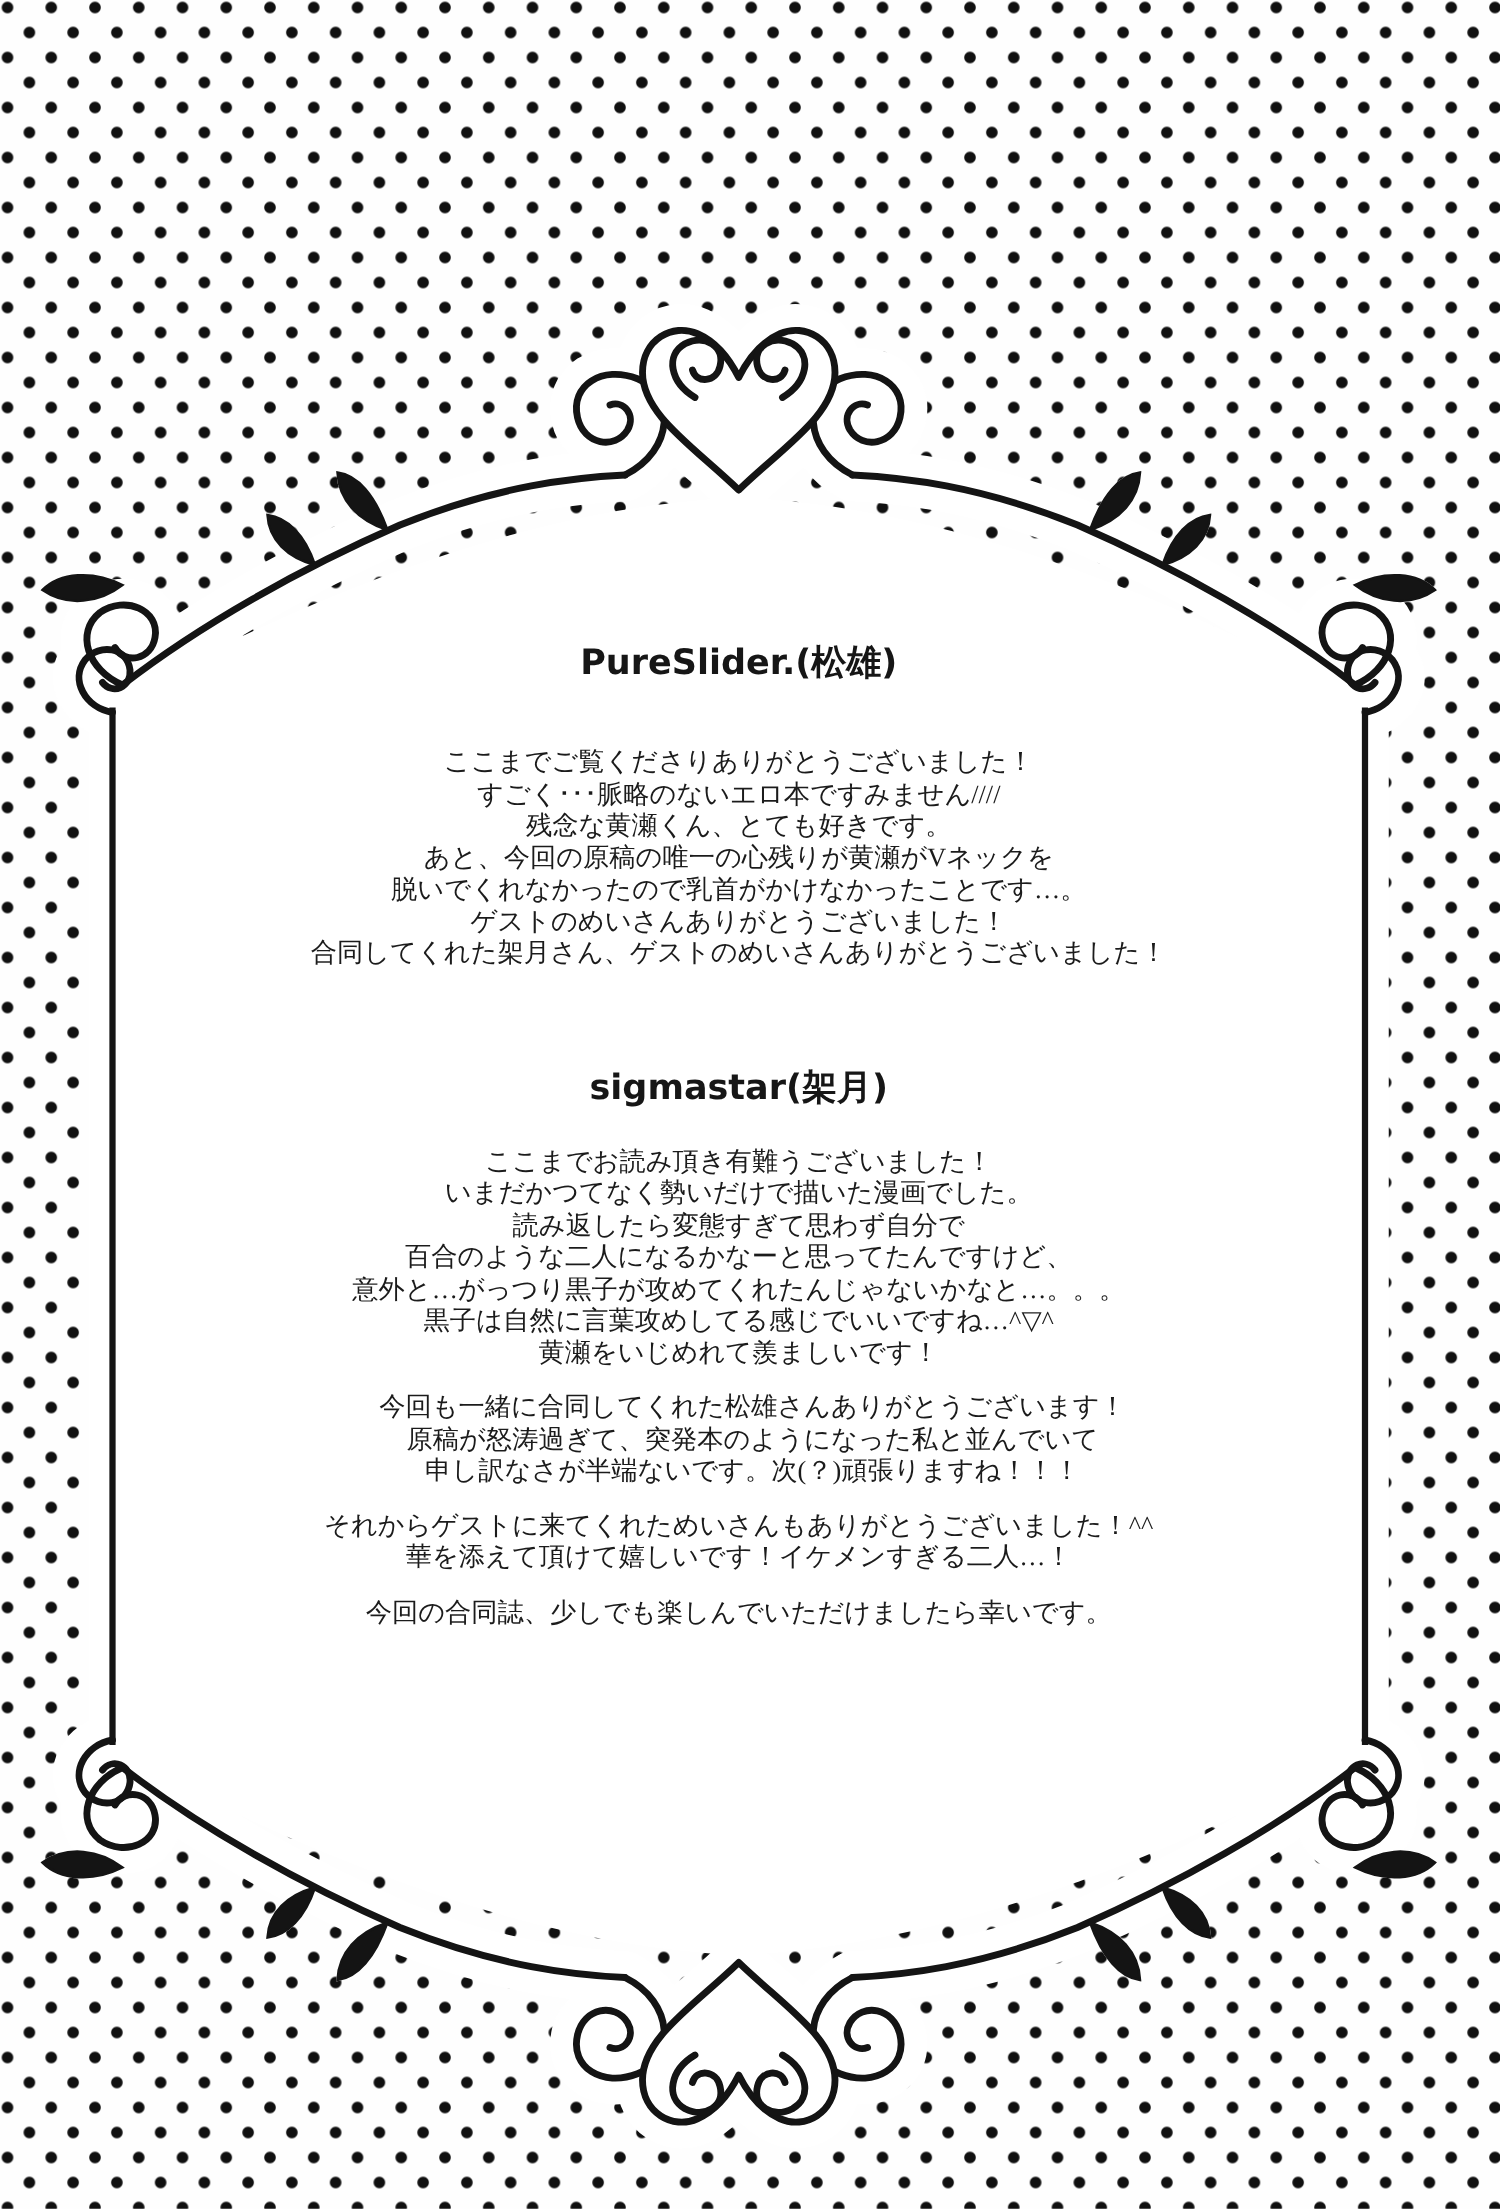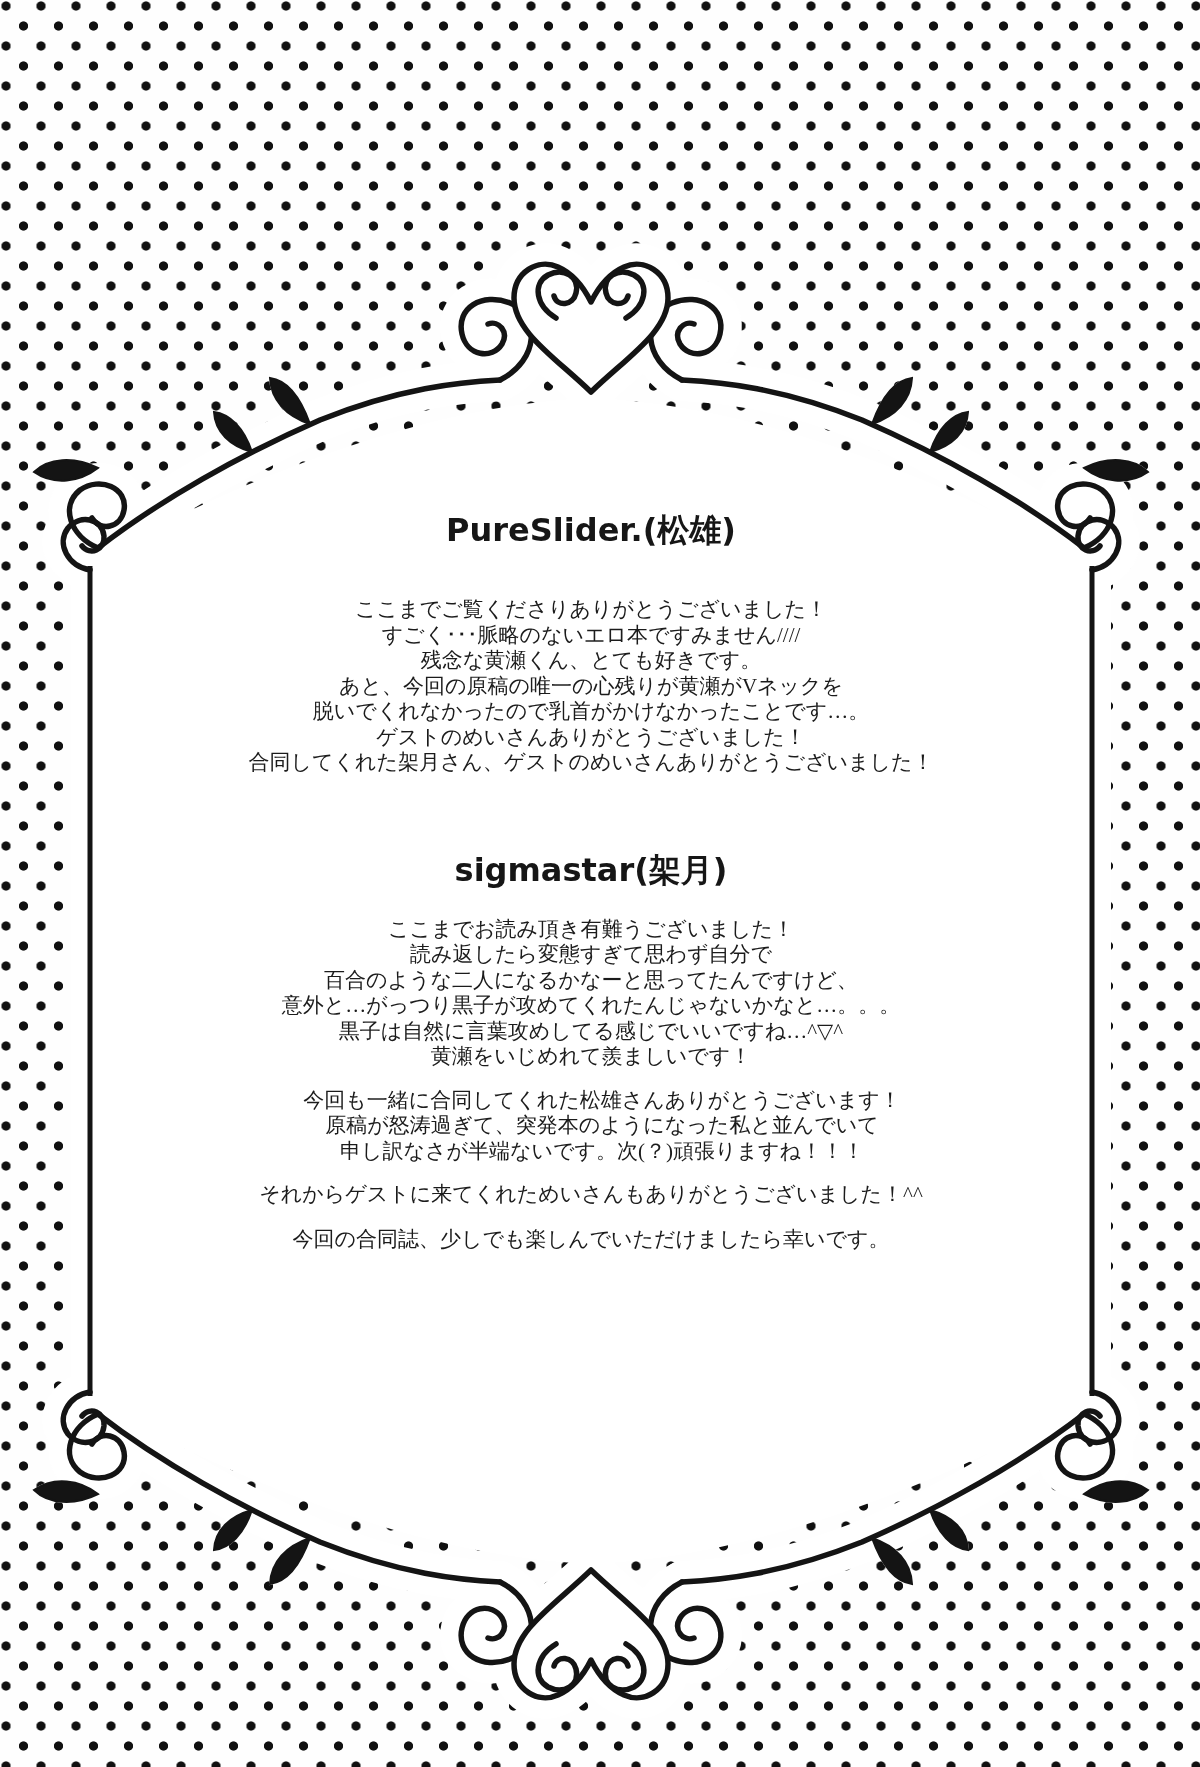--- a/index.html
+++ b/index.html
@@ -18,21 +18,21 @@
     background-size:35px 40px, 35px 40px;
     background-position:6px 6px, 23.5px 26px;
   }
   svg.frame{position:absolute;left:0;top:0;}
   .content{
     position:absolute;left:0;top:0;width:1182px;
     text-align:center;color:#1b1b1b;
   }
   .content h1{
     margin:0;font-family:"DejaVu Sans","Liberation Sans",sans-serif;
-    font-weight:bold;font-size:32px;line-height:48px;letter-spacing:0px;color:#161616;
+    font-weight:bold;font-size:28px;line-height:48px;letter-spacing:0px;color:#161616;
   }
   .sec-1 h1{margin-top:506px;}
   .sec-2 h1{margin-top:70px;}
   .block{margin:4px;}
   .line{font-size:21px;line-height:25.5px;white-space:nowrap;}
   .sec-1 .block-0{margin-top:43px;}
   .sec-2 .block-0{margin-top:23px;}
   .sec-2 .block-1{margin-top:18px;padding-left:22px;}
   .sec-2 .block-2{margin-top:18px;}
   .sec-2 .block-3{margin-top:19px;}
@@ -96,33 +96,35 @@
         <div class="line">脱いでくれなかったので乳首がかけなかったことです…。</div>
         <div class="line">ゲストのめいさんありがとうございました！</div>
         <div class="line">合同してくれた架月さん、ゲストのめいさんありがとうございました！</div>
       </div>
     </section>
 
     <section class="sec-2">
       <h1>sigmastar(架月)</h1>
       <div class="block block-0">
         <div class="line">ここまでお読み頂き有難うございました！</div>
+        <div class="line">いまだかつてなく勢いだけで描いた漫画でした。</div>
         <div class="line">読み返したら変態すぎて思わず自分で</div>
         <div class="line">百合のような二人になるかなーと思ってたんですけど、</div>
         <div class="line">意外と…がっつり黒子が攻めてくれたんじゃないかなと…。。。</div>
         <div class="line">黒子は自然に言葉攻めしてる感じでいいですね…^▽^</div>
         <div class="line">黄瀬をいじめれて羨ましいです！</div>
       </div>
       <div class="block block-1">
         <div class="line">今回も一緒に合同してくれた松雄さんありがとうございます！</div>
         <div class="line">原稿が怒涛過ぎて、突発本のようになった私と並んでいて</div>
         <div class="line">申し訳なさが半端ないです。次(？)頑張りますね！！！</div>
       </div>
       <div class="block block-2">
         <div class="line">それからゲストに来てくれためいさんもありがとうございました！^^</div>
+        <div class="line">華を添えて頂けて嬉しいです！イケメンすぎる二人…！</div>
       </div>
       <div class="block block-3">
         <div class="line">今回の合同誌、少しでも楽しんでいただけましたら幸いです。</div>
       </div>
     </section>
 
   </div>
 </div>
 
 </body></html>

